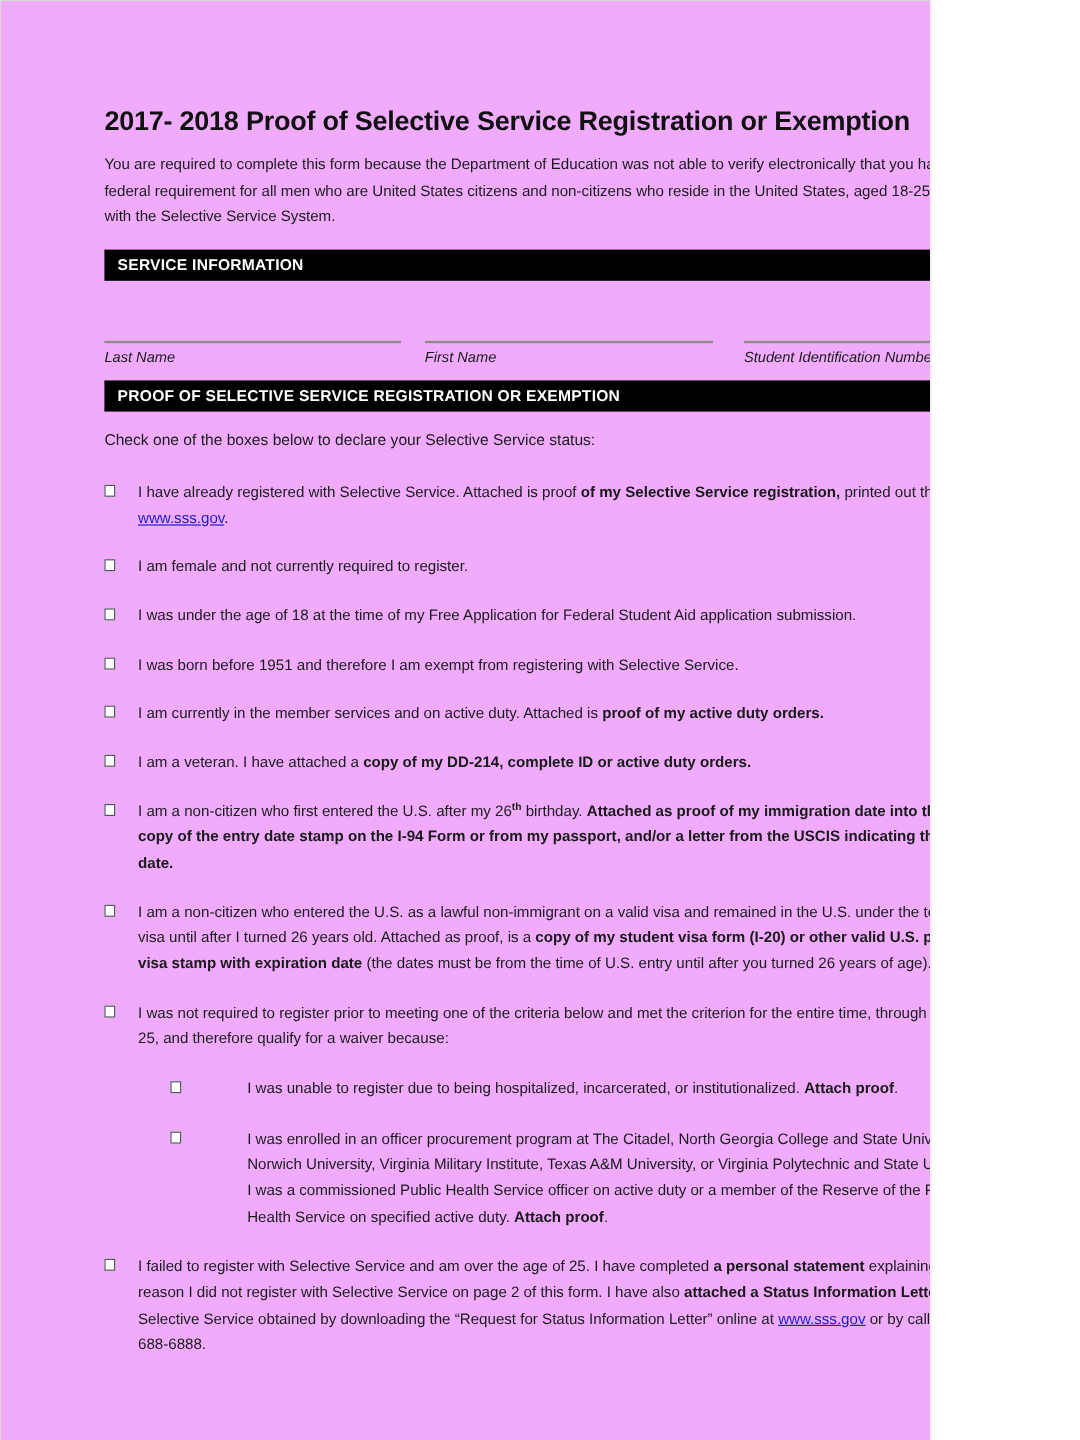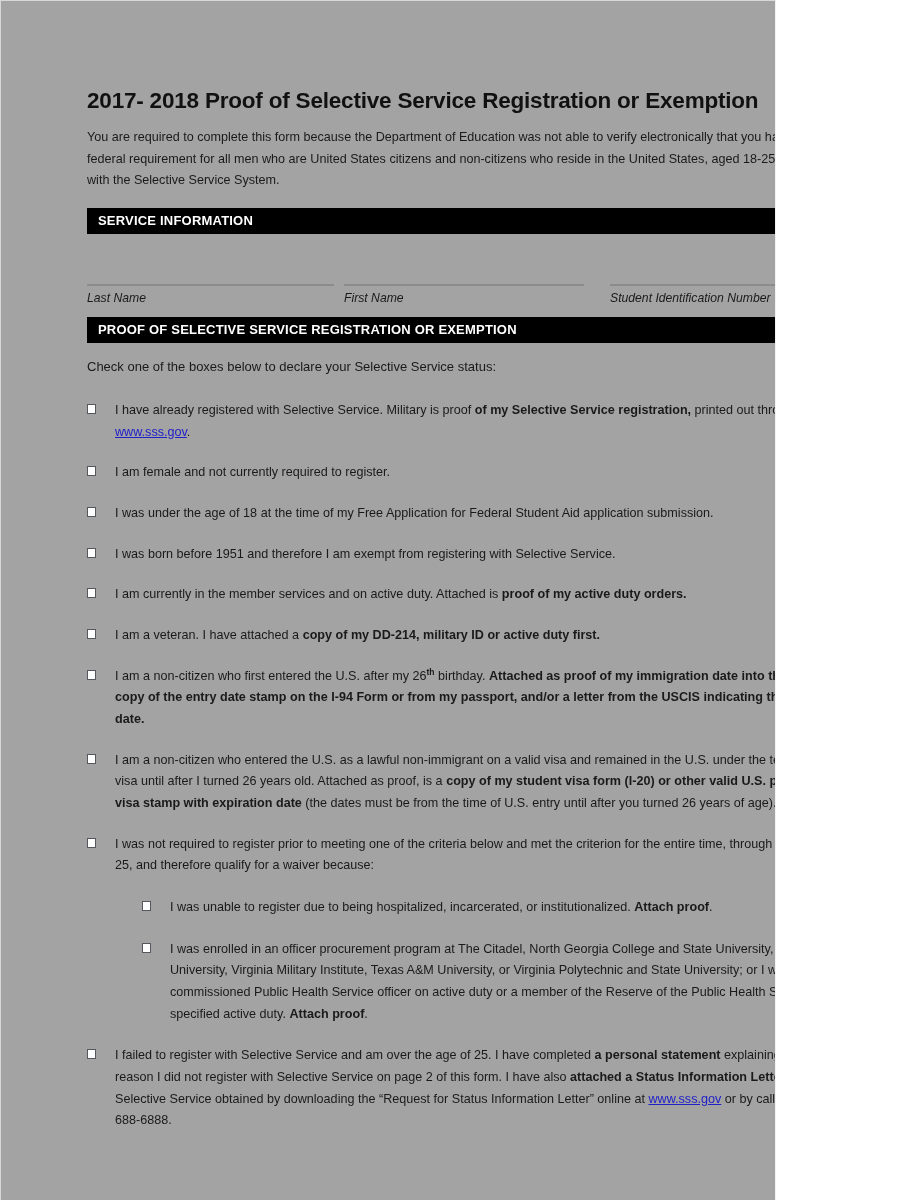--- a/index.html
+++ b/index.html
@@ -11,21 +11,21 @@
     width: 900px;
     height: 1200px;
     font-family: "Liberation Sans", sans-serif;
     color: #1a1a1a;
     -webkit-font-smoothing: antialiased;
   }
   .page {
     position: relative;
     width: 776px;
     height: 1200px;
-    background: #a3a3a3;
+    background: #f0abfc;
     box-sizing: border-box;
     border-top: 1px solid #d8d8d8;
     border-left: 1px solid #d8d8d8;
     border-right: 1px solid #f2f2f2;
     overflow: hidden;
   }
   .content {
     position: absolute;
     left: 86px;
     top: 86px;
@@ -78,21 +78,21 @@
     border-top: 2px solid #8c8c8c;
     height: 0;
   }
   .field-label {
     font-size: 12.2px;
     color: #1a1a1a;
     padding-top: 5px;
     line-height: 1.3;
   }
   .field-last { width: 247px; }
-  .field-first { width: 240px; margin-left: 10px; }
+  .field-first { width: 240px; margin-left: 20px; }
   .field-sid { width: 218px; margin-left: 26px; }
 
   
   .instruction {
     font-size: 13px;
     font-weight: normal;
     margin: 14px 0 0 0;
     line-height: 1.6;
   }
 
@@ -101,20 +101,21 @@
     margin-top: 22px;
   }
   .check-item {
     display: flex;
     align-items: flex-start;
     margin-bottom: 19px;
   }
   .check-item.nested {
     margin-left: 55px;
     margin-bottom: 20px;
+    gap: 36px;
   }
   .checkbox {
     flex: 0 0 auto;
     width: 9px;
     height: 10px;
     border: 1px solid #54585c;
     margin-top: 4px;
     margin-right: 19px;
     background: #ffffff;
     box-sizing: border-box;
@@ -168,21 +169,21 @@
     </div>
 
     <div class="section-bar">PROOF OF SELECTIVE SERVICE REGISTRATION OR EXEMPTION</div>
 
     <p class="instruction">Check one of the boxes below to declare your Selective Service status:</p>
 
     <div class="checklist">
 
       <div class="check-item wide">
         <span class="checkbox"></span>
-        <span class="check-text"><span>I have already registered with Selective Service. Military is proof </span><b>of my Selective Service registration,</b><span> printed out through at </span><a class="link" href="#">www.sss.gov</a><span>.</span></span>
+        <span class="check-text"><span>I have already registered with Selective Service. Attached is proof </span><b>of my Selective Service registration,</b><span> printed out through at </span><a class="link" href="#">www.sss.gov</a><span>.</span></span>
       </div>
 
       <div class="check-item">
         <span class="checkbox"></span>
         <span class="check-text">I am female and not currently required to register.</span>
       </div>
 
       <div class="check-item">
         <span class="checkbox"></span>
         <span class="check-text">I was under the age of 18 at the time of my Free Application for Federal Student Aid application submission.</span>
@@ -193,21 +194,21 @@
         <span class="check-text">I was born before 1951 and therefore I am exempt from registering with Selective Service.</span>
       </div>
 
       <div class="check-item">
         <span class="checkbox"></span>
         <span class="check-text"><span>I am currently in the member services and on active duty.  Attached is </span><b>proof of my active duty orders.</b></span>
       </div>
 
       <div class="check-item">
         <span class="checkbox"></span>
-        <span class="check-text"><span>I am a veteran. I have attached a </span><b>copy of my DD-214, military ID or active duty first.</b></span>
+        <span class="check-text"><span>I am a veteran. I have attached a </span><b>copy of my DD-214, complete ID or active duty orders.</b></span>
       </div>
 
       <div class="check-item wide">
         <span class="checkbox"></span>
         <span class="check-text"><span>I am a non-citizen who first entered the U.S. after my 26</span><sup>th</sup><span> birthday. </span><b>Attached as proof of my immigration date into the U.S. is a copy of the entry date stamp on the I-94 Form or from my passport, and/or a letter from the USCIS indicating the entry date.</b></span>
       </div>
 
       <div class="check-item wide">
         <span class="checkbox"></span>
         <span class="check-text"><span>I am a non-citizen who entered the U.S. as a lawful non-immigrant on a valid visa and remained in the U.S. under the terms of that visa until after I turned 26 years old. Attached as proof, is a </span><b>copy of my student visa form (I-20) or other valid U.S. passport visa stamp with expiration date</b><span> (the dates must be from the time of U.S. entry until after you turned 26 years of age).</span></span>

